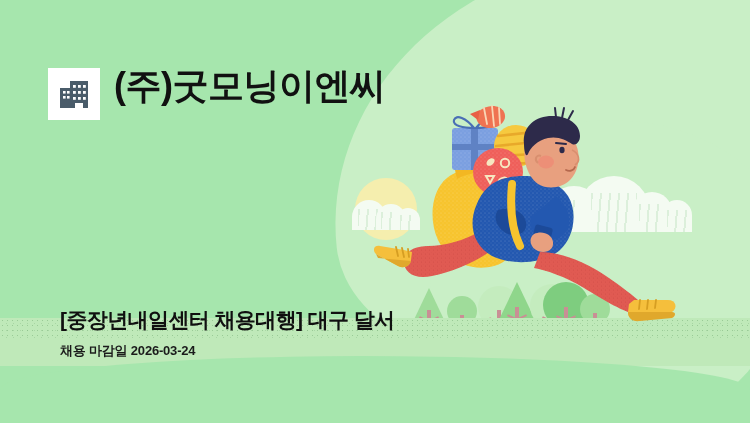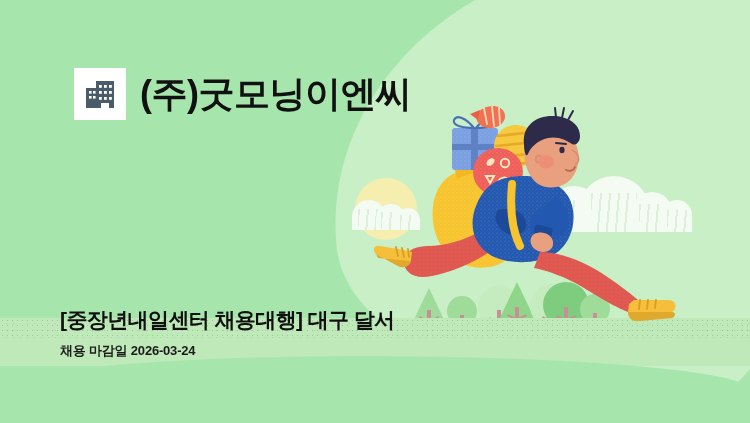--- a/index.html
+++ b/index.html
@@ -154,24 +154,23 @@
     transform: translateX(-50%);
     border-radius: 50%;
   }
 
   
   .runner { position: absolute; left: 0; top: 0; }
 
   
   .company-row {
     position: absolute;
-    left: 74px;
+    left: 48px;
     top: 68px;
     display: flex;
-    align-items: center;
     gap: 14px;
   }
   .company-logo {
     width: 52px;
     height: 52px;
     background: #ffffff;
     display: flex;
     align-items: center;
     justify-content: center;
     flex: 0 0 auto;

